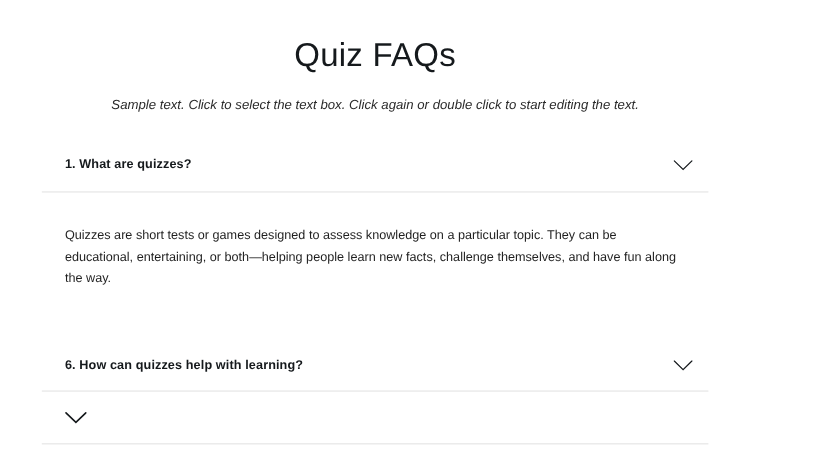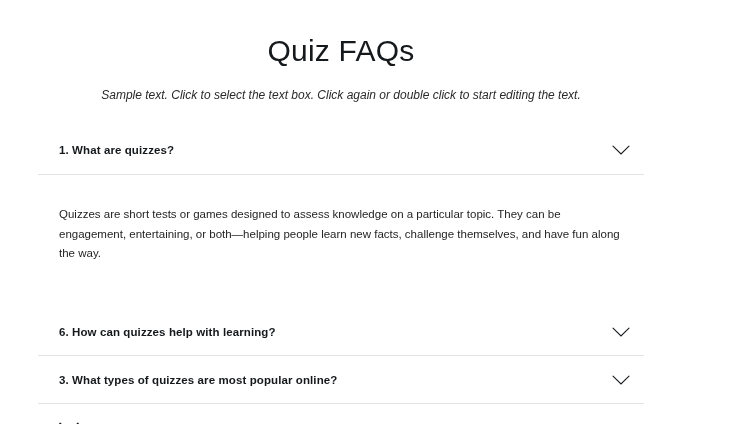--- a/index.html
+++ b/index.html
@@ -121,45 +121,35 @@
       <div class="faq-item faq-item--open">
         <div class="faq-head">
           <span class="faq-q">1. What are quizzes?</span>
           <span class="chev">
             <svg width="18" height="11" viewBox="0 0 18 11" fill="none" xmlns="http://www.w3.org/2000/svg">
               <path d="M1 1.2 L9 9 L17 1.2" stroke="#15191c" stroke-width="1.1" fill="none" stroke-linecap="round"></path>
             </svg>
           </span>
         </div>
         <div class="faq-body">
-          <p class="faq-answer">Quizzes are short tests or games designed to assess knowledge on a particular topic. They can be engagement, entertaining, or both—helping people learn new facts, challenge themselves, and have fun along the way.</p>
+          <p class="faq-answer">Quizzes are short tests or games designed to assess knowledge on a particular topic. They can be educational, entertaining, or both—helping people learn new facts, challenge themselves, and have fun along the way.</p>
         </div>
       </div>
 
       <div class="faq-item">
         <div class="faq-head">
           <span class="faq-q">6. How can quizzes help with learning?</span>
           <span class="chev">
             <svg width="18" height="11" viewBox="0 0 18 11" fill="none" xmlns="http://www.w3.org/2000/svg">
               <path d="M1 1.2 L9 9 L17 1.2" stroke="#15191c" stroke-width="1.1" fill="none" stroke-linecap="round"></path>
             </svg>
           </span>
         </div>
       </div>
 
-      <div class="faq-item">
-        <div class="faq-head">
-          <span class="faq-q">3. What types of quizzes are most popular online?</span>
-          <span class="chev">
-            <svg width="18" height="11" viewBox="0 0 18 11" fill="none" xmlns="http://www.w3.org/2000/svg">
-              <path d="M1 1.2 L9 9 L17 1.2" stroke="#15191c" stroke-width="1.1" fill="none" stroke-linecap="round"></path>
-            </svg>
-          </span>
-        </div>
-      </div>
 
       <div class="faq-item">
         <div class="faq-head">
           <span class="chev">
             <svg width="20" height="12" viewBox="0 0 20 12" fill="none" xmlns="http://www.w3.org/2000/svg">
               <path d="M1 1.4 L10 10 L19 1.4" stroke="#15191c" stroke-width="1.5" fill="none" stroke-linecap="round"></path>
             </svg>
           </span>
         </div>
       </div>

